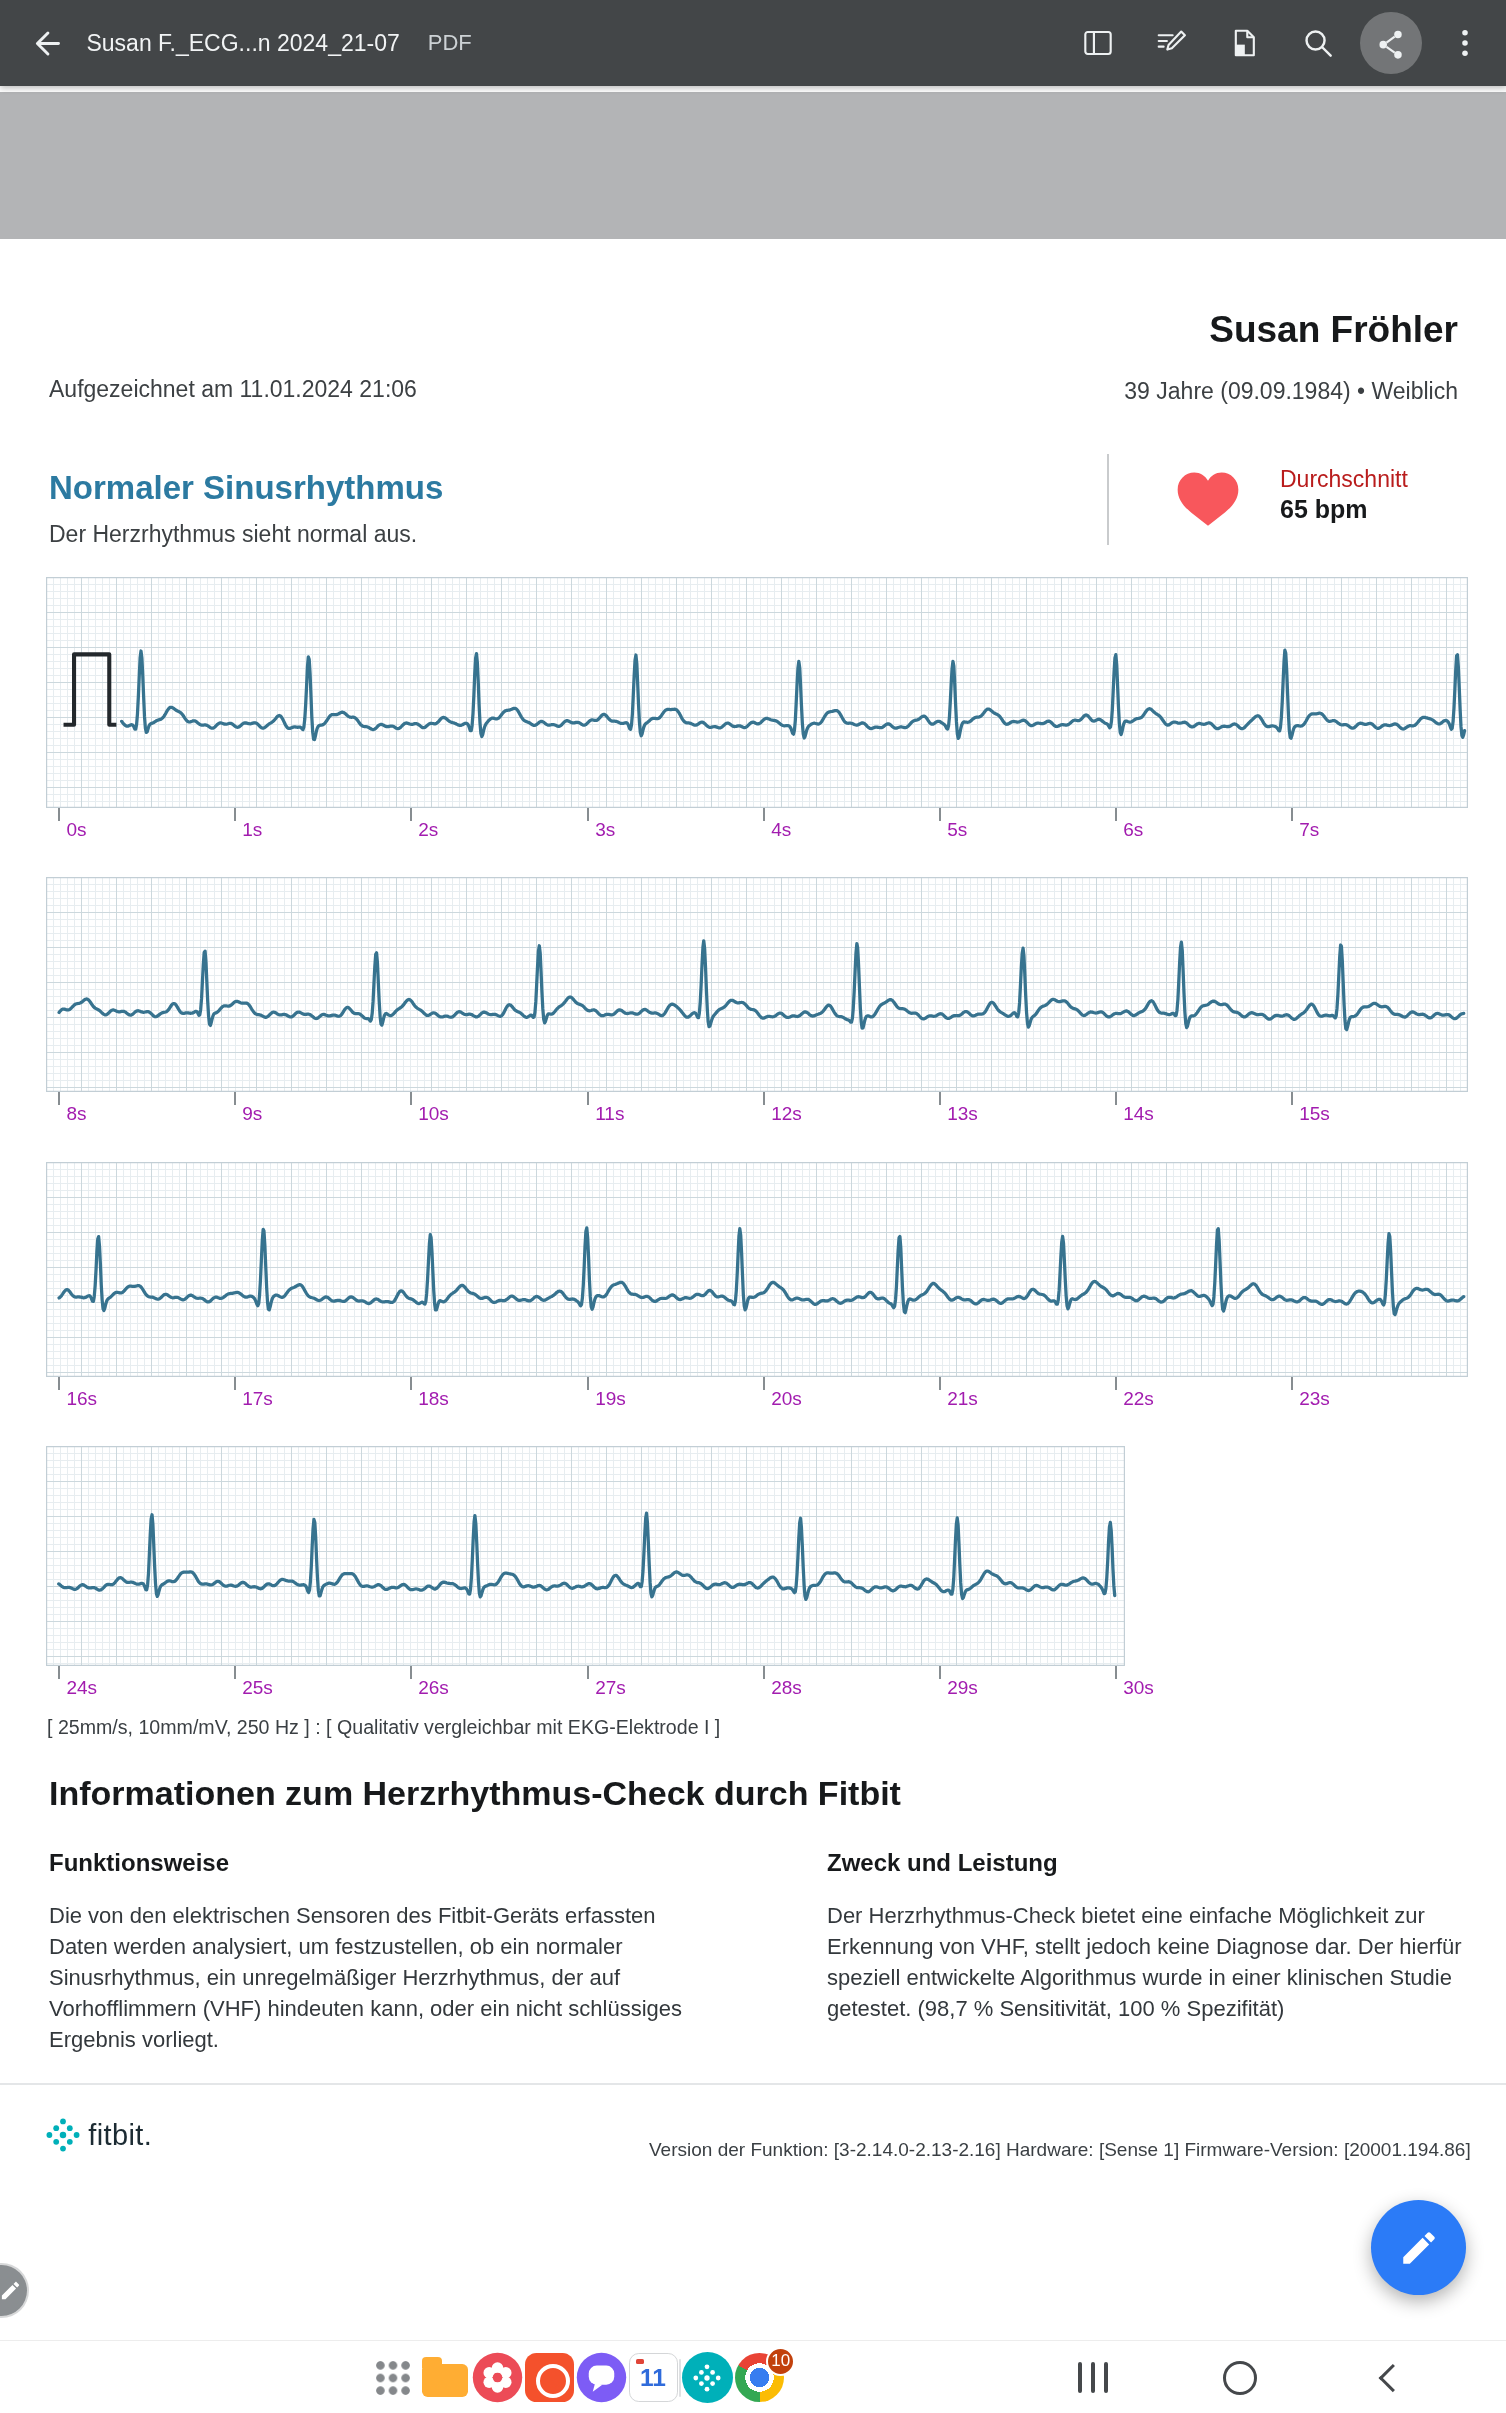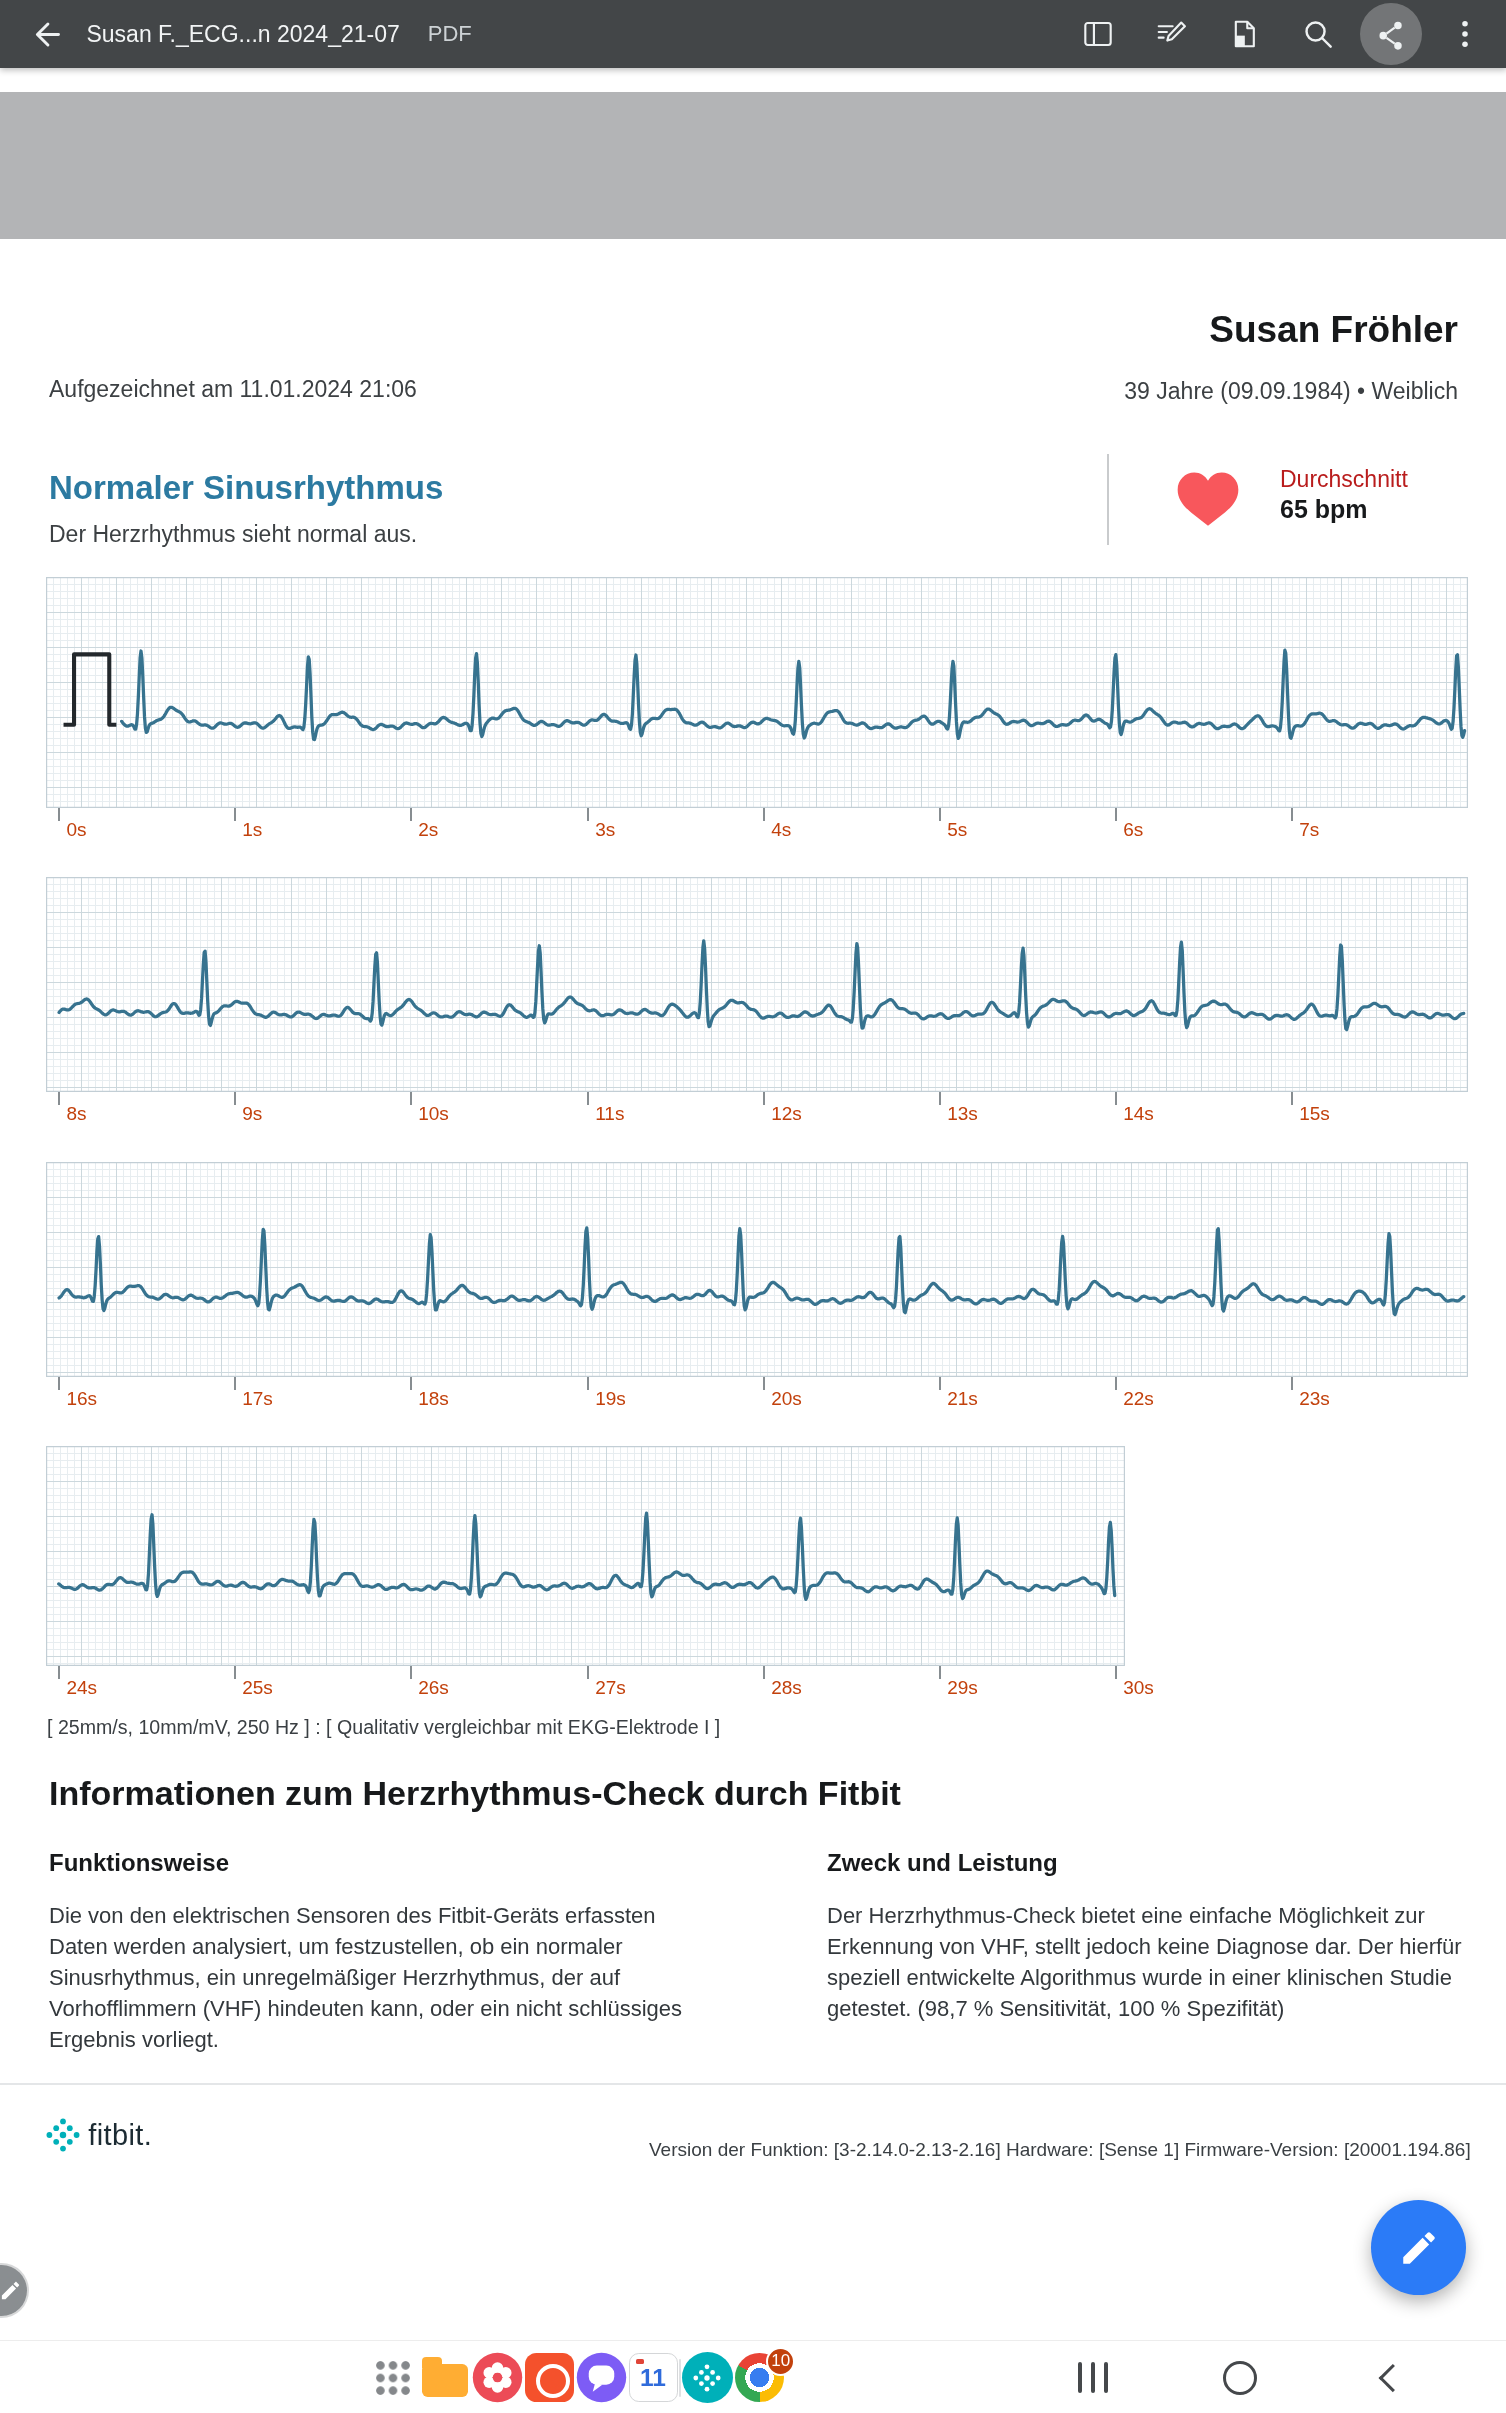--- a/index.html
+++ b/index.html
@@ -1,21 +1,21 @@
 <!DOCTYPE html>
 <html style="font-size:13px"><head>
 <meta charset="utf-8">
 <style>
   *{margin:0;padding:0;box-sizing:border-box}
   html,body{width:1507px;height:2413px}
   body{font-family:"Liberation Sans","DejaVu Sans",sans-serif;background:#fff;position:relative;overflow:hidden;color:#17191b}
   button{font-family:inherit;cursor:pointer}
 
   
-  .appbar{position:absolute;top:0;left:0;width:100%;height:68px;background:#434648;display:flex;align-items:center;padding:0 11.4px 0 14.7px;z-index:9;box-shadow:0 1.6px 6.5px rgba(0,0,0,.28)}
+  .appbar{position:absolute;top:0;left:0;width:100%;height:86px;background:#434648;display:flex;align-items:center;padding:0 11.4px 0 14.7px;z-index:9;box-shadow:0 1.6px 6.5px rgba(0,0,0,.28)}
   .iconbtn{width:62px;height:62px;border:none;background:transparent;display:flex;align-items:center;justify-content:center;flex:0 0 auto}
   .doc-title{color:#f2f4f5;font-size:23px;margin-left:9.8px;white-space:nowrap}
   .doc-type{color:#cdd2d5;font-size:22px;margin-left:28px}
   .appbar-actions{margin-left:auto;display:flex;align-items:center;gap:11.4px}
   .share-btn{background:rgba(255,255,255,.26);border-radius:50%}
 
   
   .viewer-bg{position:absolute;top:92px;left:0;width:100%;height:147px;background:#b3b4b6}
 
   
@@ -36,21 +36,21 @@
   .ecg-strip{position:absolute;left:0;background-color:#fff;
     background-image:
       linear-gradient(to right,#ccd8dd 0.8px,transparent 0.8px),
       linear-gradient(to bottom,#ccd8dd 0.8px,transparent 0.8px),
       linear-gradient(to right,#e7edf0 0.8px,transparent 0.8px),
       linear-gradient(to bottom,#e7edf0 0.8px,transparent 0.8px);
     background-size:35px 35px,35px 35px,7px 7px,7px 7px;
     box-shadow:inset 0 0 0 1.2px #c2ced5}
   .ecg-strip svg{display:block}
   .ecg-labels{position:absolute;left:0;height:46px}
-  .ecg-labels span{position:absolute;top:0;padding:11.4px 0 0 8.2px;font-size:19px;color:#c2410c}
+  .ecg-labels span{position:absolute;top:0;padding:11.4px 0 0 8.2px;font-size:19px;color:#a21caf}
   .ecg-labels span::before{content:'';position:absolute;left:0;top:0;width:1.6px;height:13px;background:#878d91}
 
   .caption{position:absolute;left:47px;top:1477px;font-size:19.6px;color:#3a3f43}
 
   
   .info-heading{position:absolute;left:49px;top:1535px;font-size:34px;font-weight:700}
   .col{position:absolute;top:1610px}
   .col1{left:49px;width:665px}
   .col2{left:827px;width:652px}
   .col-title{font-size:24px;font-weight:700;margin-bottom:23px}

